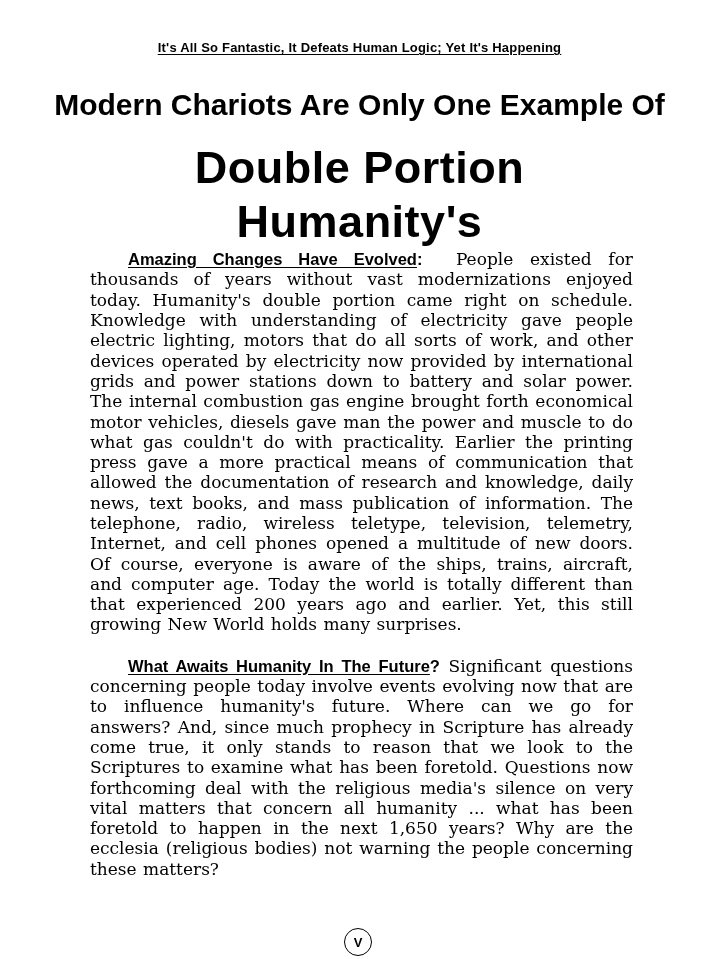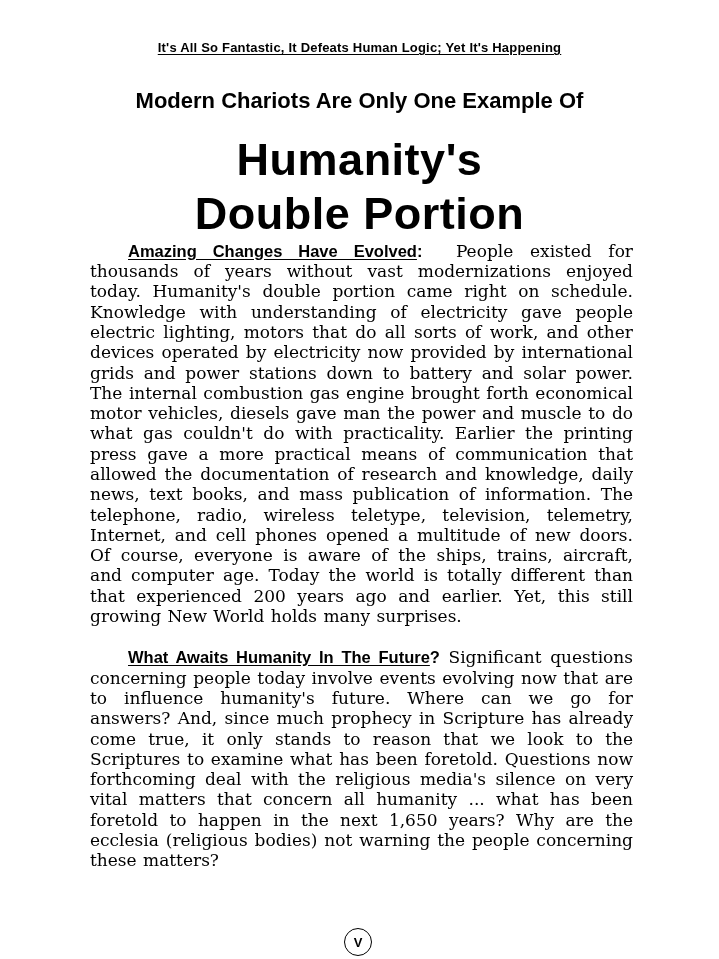--- a/index.html
+++ b/index.html
@@ -25,21 +25,21 @@
     line-height: 1.05;
     text-decoration: underline;
     text-underline-offset: 2px;
     letter-spacing: 0.2px;
   }
   .subtitle {
     margin-top: 34px;
     text-align: center;
     font-family: "Liberation Sans", sans-serif;
     font-weight: bold;
-    font-size: 22px;
+    font-size: 30px;
     line-height: 1.05;
     white-space: nowrap;
   }
   .title {
     margin-top: 21px;
     text-align: center;
     font-family: "Liberation Sans", sans-serif;
     font-weight: bold;
     font-size: 45px;
     line-height: 54px;
@@ -90,22 +90,22 @@
 </head>
 <body>
 
 <div class="page">
 
   <div class="tagline">It's All So Fantastic, It Defeats Human Logic; Yet It's Happening</div>
 
   <div class="subtitle">Modern Chariots Are Only One Example Of</div>
 
   <div class="title">
+    <div>Double Portion</div>
     <div>Humanity's</div>
-    <div>Double Portion</div>
   </div>
 
   <div class="body-text">
 
     <p><span class="lead"><span class="u">Amazing Changes Have Evolved</span><span>:</span></span>&nbsp;&nbsp;<span>People existed for thousands of years without vast modernizations enjoyed today.  Humanity's double portion came right on schedule.  Knowledge with understanding of electricity gave people electric lighting, motors that do all sorts of work, and other devices operated by electricity now provided by international grids and power stations down to battery and solar power.  The internal combustion gas engine brought forth economical motor vehicles, diesels gave man the power and muscle to do what gas couldn't do with practicality.  Earlier the printing press gave a more practical means of communication that allowed the documentation of research and knowledge, daily news, text books, and mass publication of information.  The telephone, radio, wireless teletype, television, telemetry, Internet, and cell phones opened a multitude of new doors.  Of course, everyone is aware of the ships, trains, aircraft, and computer age.  Today the world is totally different than that experienced 200 years ago and earlier.  Yet, this still growing New World holds many surprises.</span></p>
 
     <p><span class="lead"><span class="u">What Awaits Humanity In The Future</span><span>?</span></span>&nbsp;<span>Significant questions concerning people today involve events evolving now that are to influence humanity's future.  Where can we go for answers?  And, since much prophecy in Scripture has already come true, it only stands to reason that we look to the Scriptures to examine what has been foretold.  Questions now forthcoming deal with the religious media's silence on very vital matters that concern all humanity ... what has been foretold to happen in the next 1,650 years?  Why are the ecclesia (religious bodies) not warning the people concerning these matters?</span></p>
 
   </div>
 

